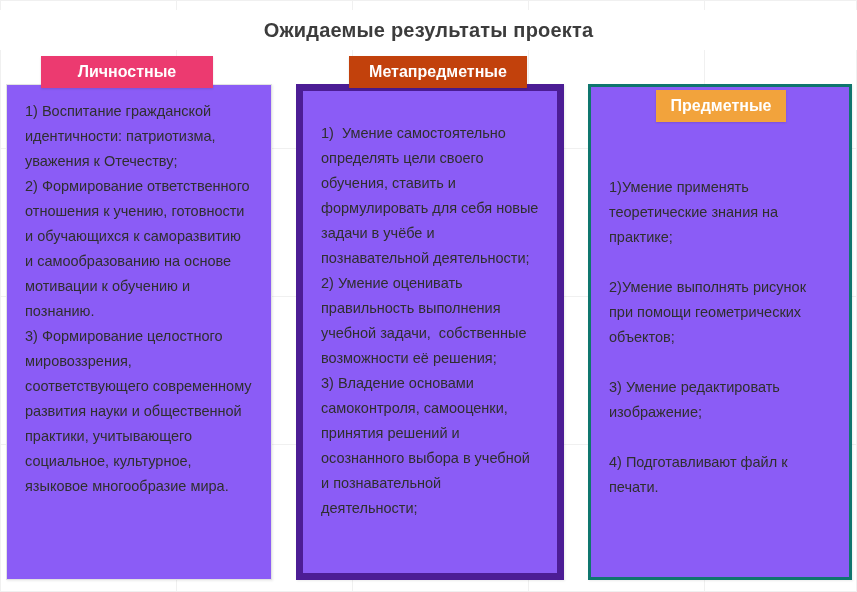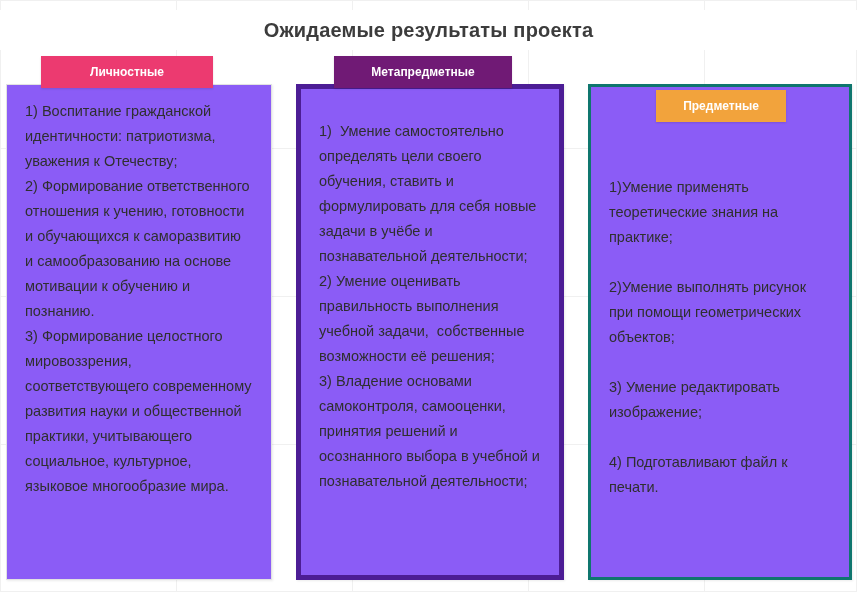--- a/index.html
+++ b/index.html
@@ -88,58 +88,58 @@
     width: 266px;
     height: 496px;
     border: 1px solid #e2e2e2;
     box-shadow: 1px 1px 2px rgba(0,0,0,0.08);
   }
   #col-meta {
     left: 296px;
     top: 84px;
     width: 268px;
     height: 496px;
-    border: 5px solid #4c1d95;
+    border: 7px solid #4c1d95;
     box-shadow: 1px 1px 2px rgba(0,0,0,0.08);
   }
   #col-subject {
     left: 588px;
     top: 84px;
     width: 264px;
     height: 496px;
     border: 3px solid #0f766e;
     box-shadow: 1px 1px 2px rgba(0,0,0,0.08);
   }
 
   
   .chip {
     position: absolute;
     display: flex;
     align-items: center;
     justify-content: center;
     color: #ffffff;
-    font-size: 12px;
+    font-size: 16px;
     font-weight: bold;
     box-shadow: 0 1px 2px rgba(0,0,0,0.12);
     box-sizing: border-box;
     text-align: right;
   }
   #chip-personal {
     left: 41px;
     top: 56px;
     width: 172px;
     height: 32px;
     background: #ec3a70;
   }
   #chip-meta {
-    left: 334px;
+    left: 349px;
     top: 56px;
     width: 178px;
     height: 32px;
-    background: #701a75;
+    background: #c2410c;
   }
   #chip-subject {
     left: 656px;
     top: 64px;
     width: 130px;
     height: 32px;
     background: #f2a33c;
     margin-top: 26px;
   }
 

